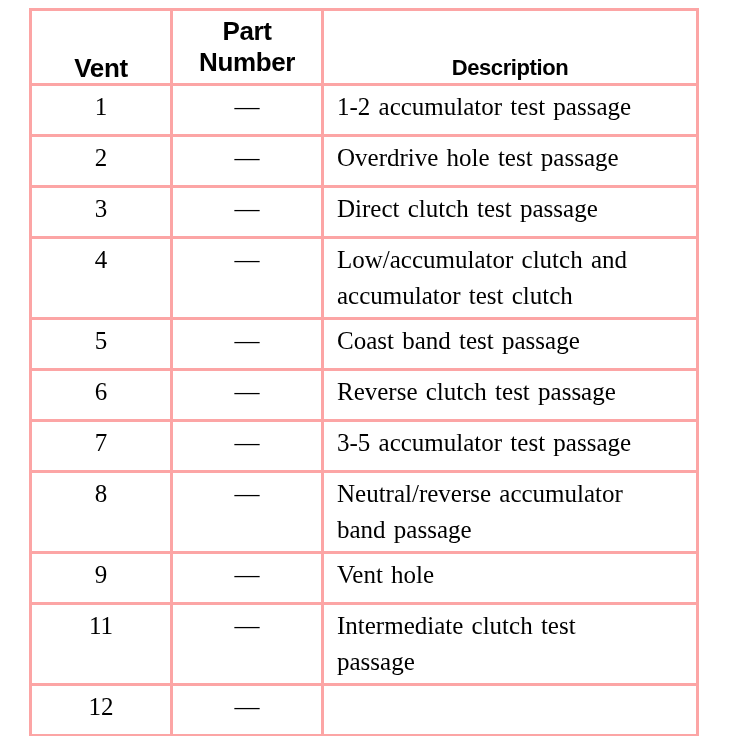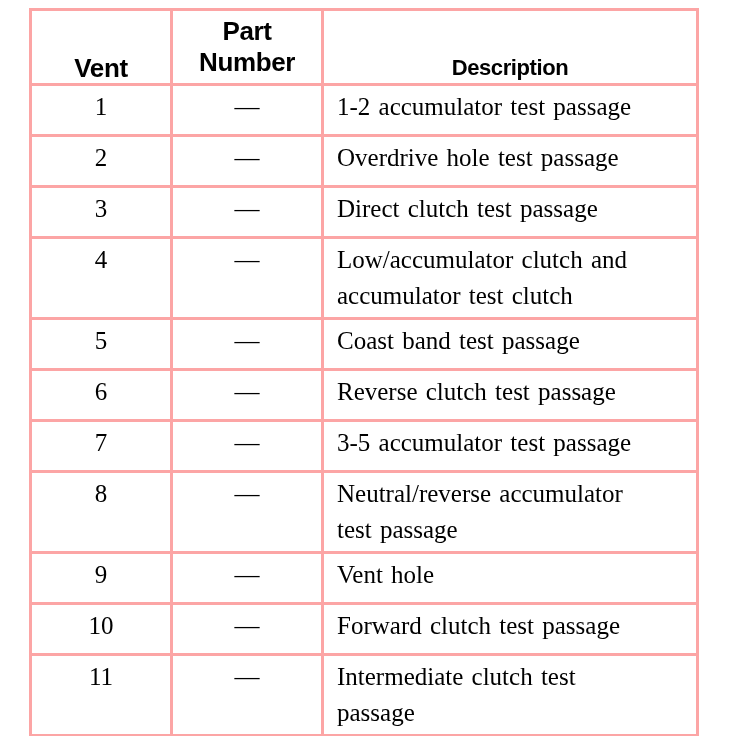--- a/index.html
+++ b/index.html
@@ -171,39 +171,32 @@
         <td class="cell-desc">
           <span class="desc-line">3-5 accumulator  test passage</span>
         </td>
       </tr>
 
       <tr class="row-double">
         <td class="cell-item">8</td>
         <td class="cell-part">—</td>
         <td class="cell-desc">
           <span class="desc-line">Neutral/reverse accumulator</span>
-          <span class="desc-line">test passage</span>
+          <span class="desc-line">band passage</span>
         </td>
       </tr>
 
       <tr class="row-single">
         <td class="cell-item">9</td>
         <td class="cell-part">—</td>
         <td class="cell-desc">
           <span class="desc-line">Vent hole</span>
         </td>
       </tr>
 
-      <tr class="row-single">
-        <td class="cell-item">10</td>
-        <td class="cell-part">—</td>
-        <td class="cell-desc">
-          <span class="desc-line">Forward clutch test passage</span>
-        </td>
-      </tr>
 
       <tr class="row-double">
         <td class="cell-item">11</td>
         <td class="cell-part">—</td>
         <td class="cell-desc">
           <span class="desc-line">Intermediate clutch test</span>
           <span class="desc-line">passage</span>
         </td>
       </tr>
 

